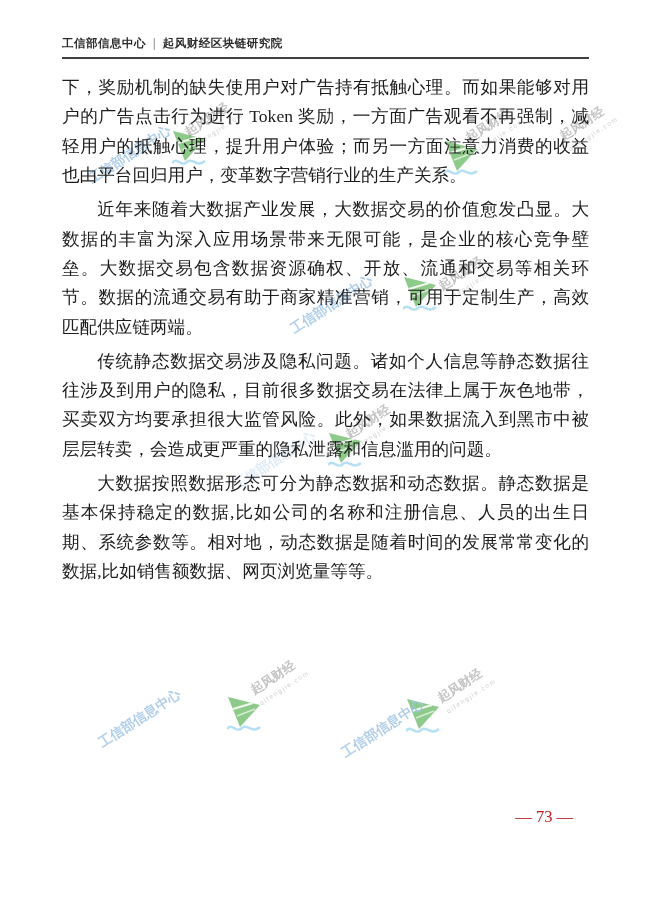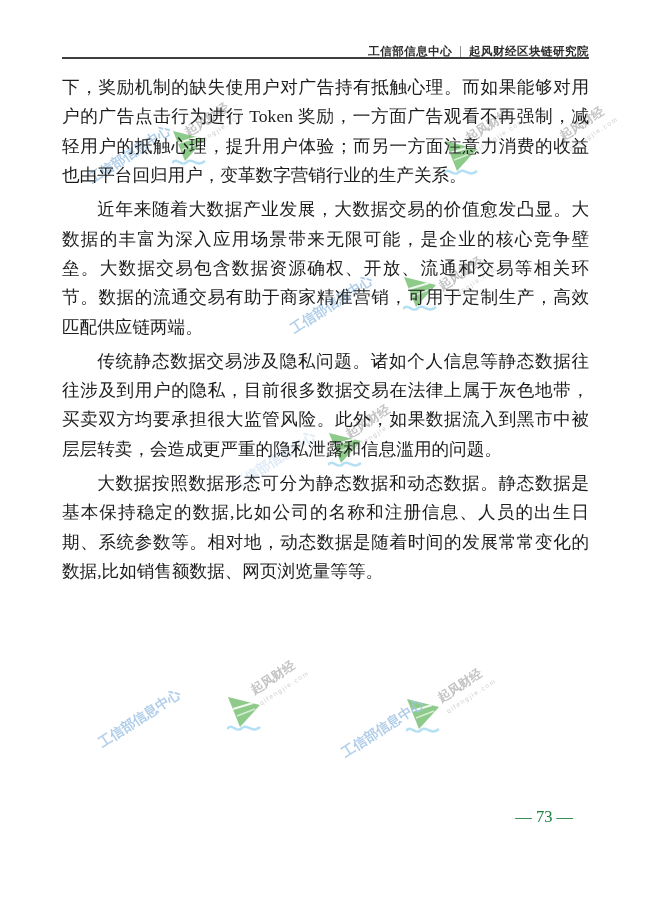--- a/index.html
+++ b/index.html
@@ -2,40 +2,40 @@
 <html lang="zh"><head>
 <meta charset="utf-8">
 <style>
   html,body{margin:0;padding:0;background:#e8e8e8;}
   .page{
     position:relative;width:650px;height:919px;background:#ffffff;overflow:hidden;
     font-family:"Liberation Serif","DejaVu Serif",serif;margin:0 auto;
   }
   
   .doc-header{
-    position:absolute;left:62px;top:36px;width:527px;text-align:right;
-    font-size:11.5px;font-weight:bold;color:#2b2b2b;letter-spacing:.5px;z-index:2;margin-top:8px;
+    position:absolute;left:62px;top:36px;width:527px;text-align:left;
+    font-size:11.5px;font-weight:bold;color:#2b2b2b;letter-spacing:.5px;z-index:2;
   }
   .doc-header .sep{padding:0 7px;font-weight:normal;color:#444;}
   .header-rule{position:absolute;left:62px;top:57px;width:527px;height:0;
     border-top:2px solid #3e3e3e;z-index:2;}
   
   .doc-body{
     position:absolute;left:62px;top:65px;width:527px;z-index:2;
     font-size:17.6px;line-height:29.4px;color:#1c1c1c;
     text-align:justify;text-justify:inter-ideograph;
   }
   .doc-body p{margin:4.5px 0 0;text-indent:2em;}
   .doc-body p:first-child{margin-top:8px;}
   .doc-body p.no-indent{text-indent:0;}
   .doc-body p.heading{font-weight:bold;}
   
   .page-number{
     position:absolute;left:62px;top:807px;width:527px;box-sizing:border-box;
-    padding-right:16px;text-align:right;font-size:16.5px;color:#15803d;z-index:2;
+    padding-right:16px;text-align:right;font-size:16.5px;color:#b91c1c;z-index:2;
   }
   
   .wm-cluster{position:absolute;z-index:1;pointer-events:none;}
   .wm-gray{
     position:absolute;transform:rotate(-33deg);transform-origin:left bottom;
     color:#b4b4b4;font-size:12.5px;font-weight:bold;opacity:.8;white-space:nowrap;
     font-family:"Liberation Sans","DejaVu Sans",sans-serif;line-height:1.05;text-align:left;
   }
   .wm-url{font-size:6.5px;font-weight:normal;letter-spacing:1.5px;color:#c4c4c4;}
   .wm-blue{

